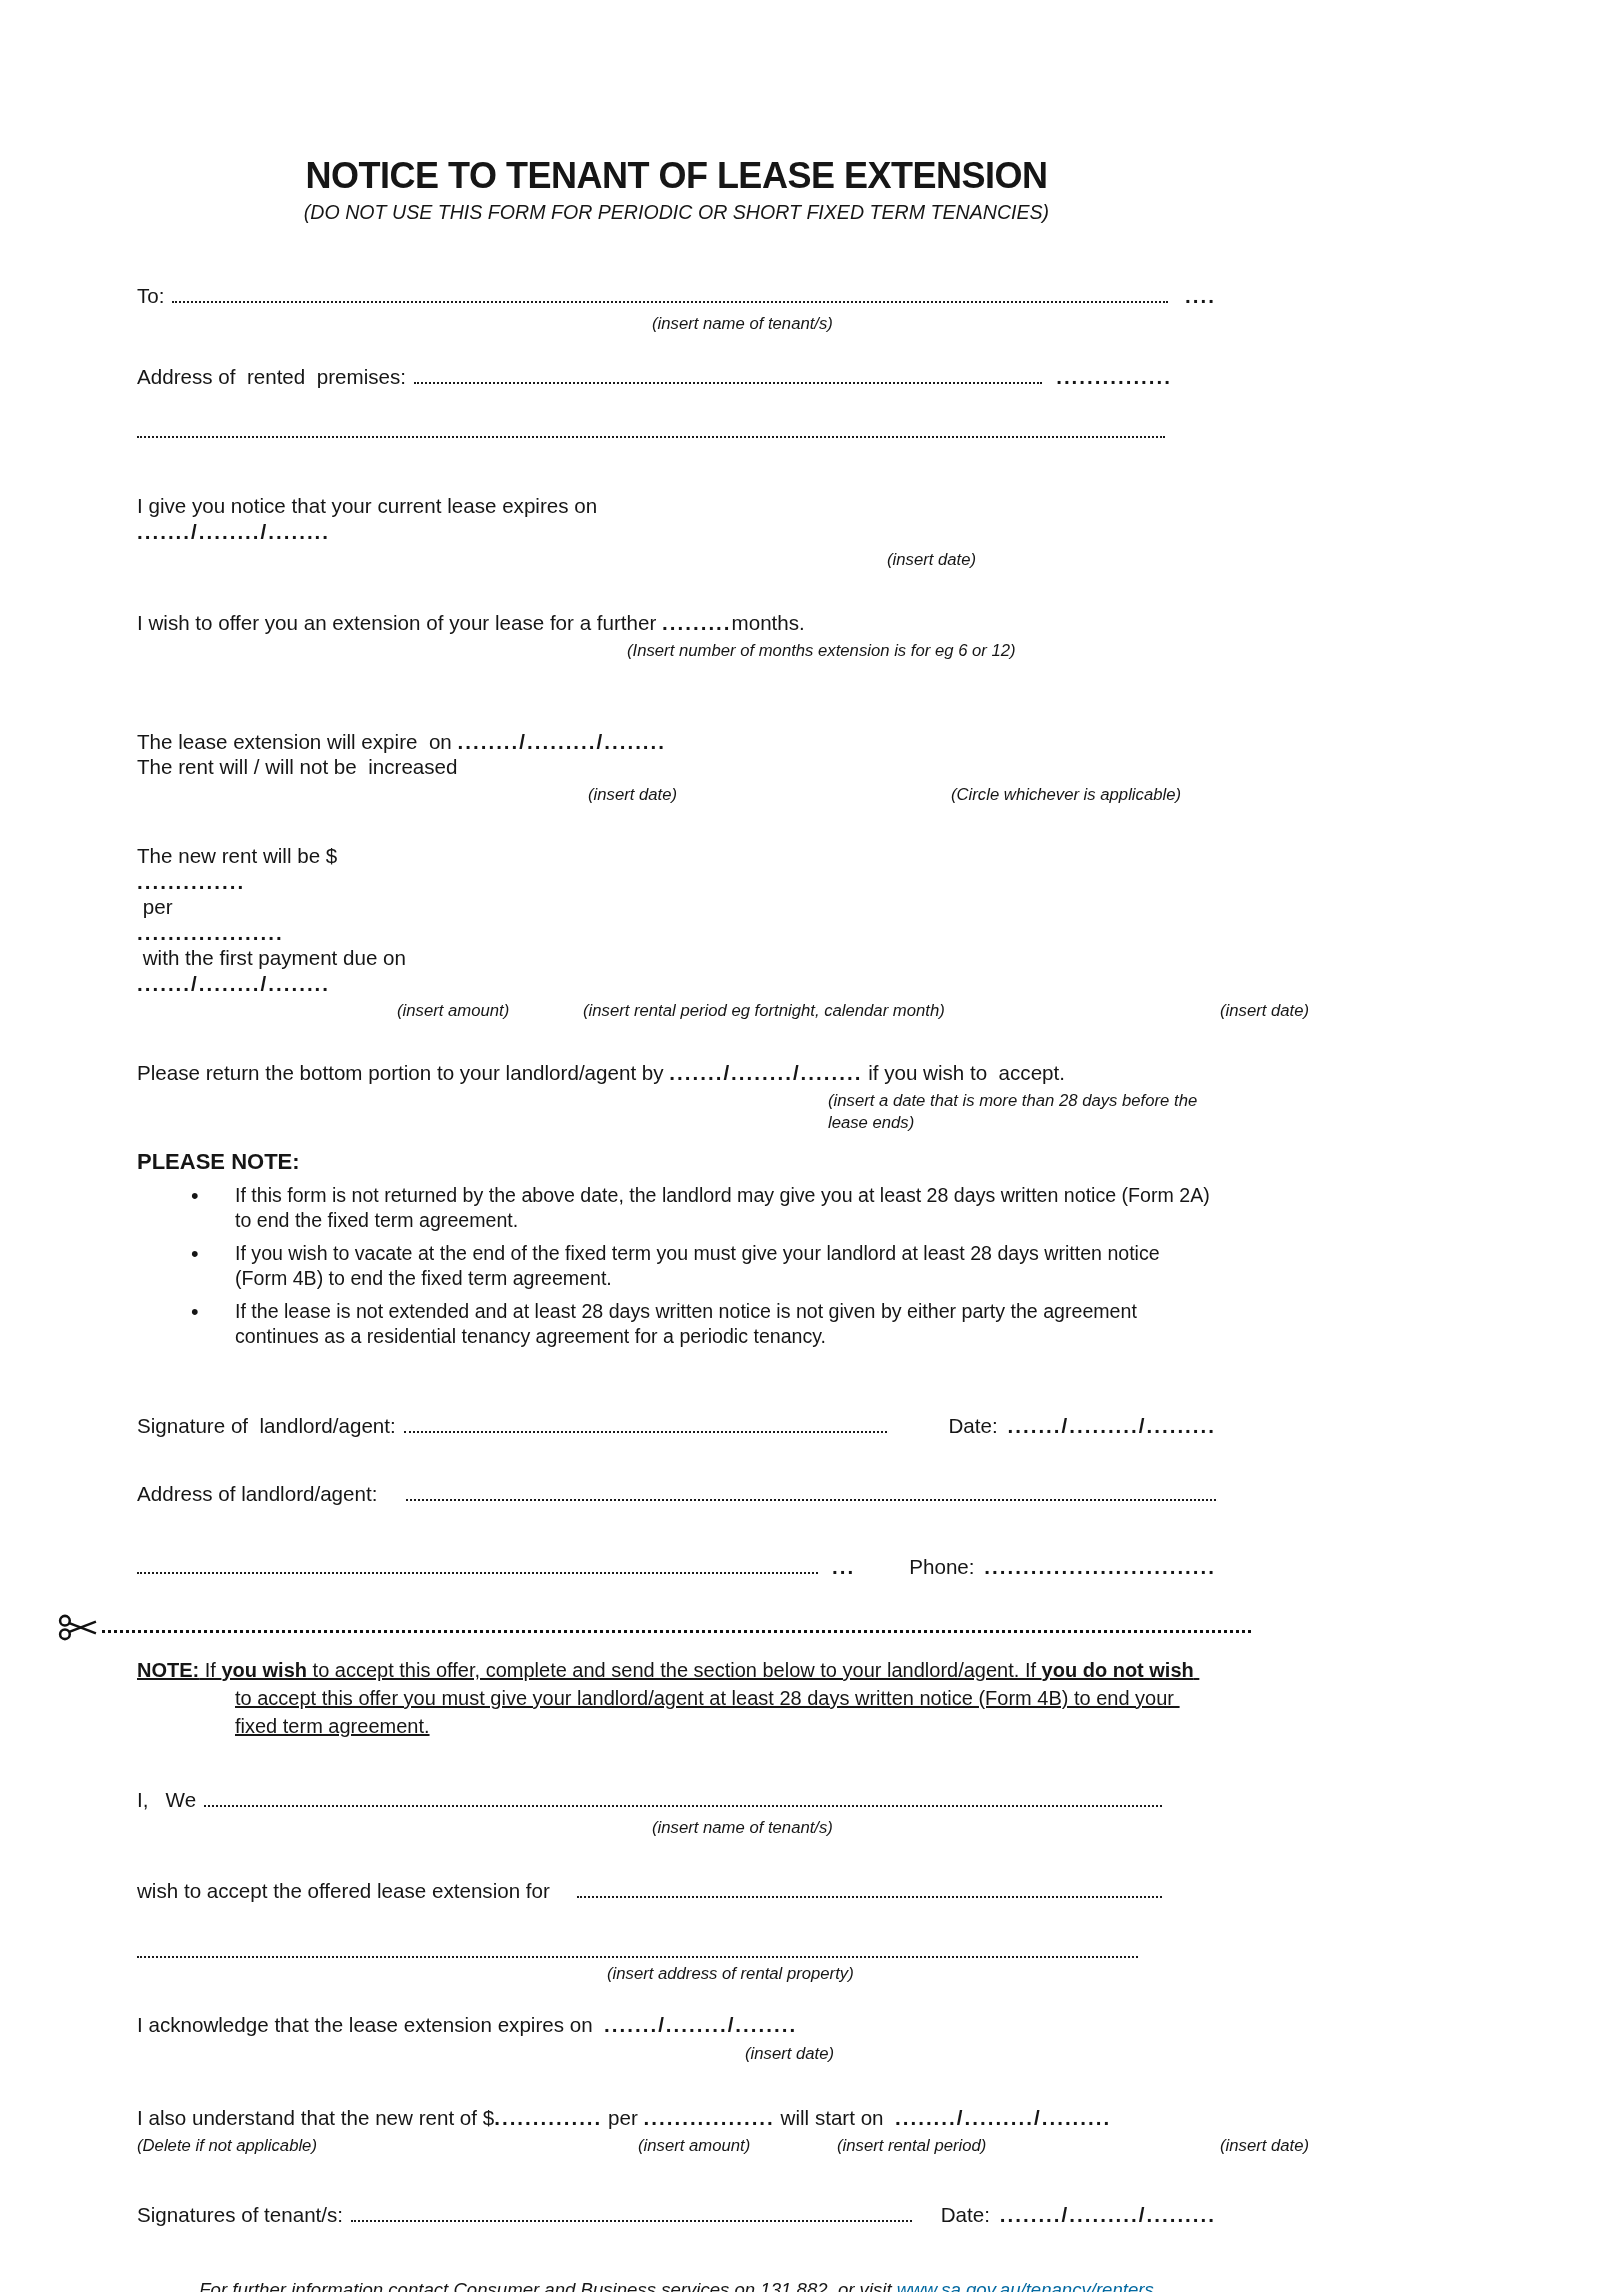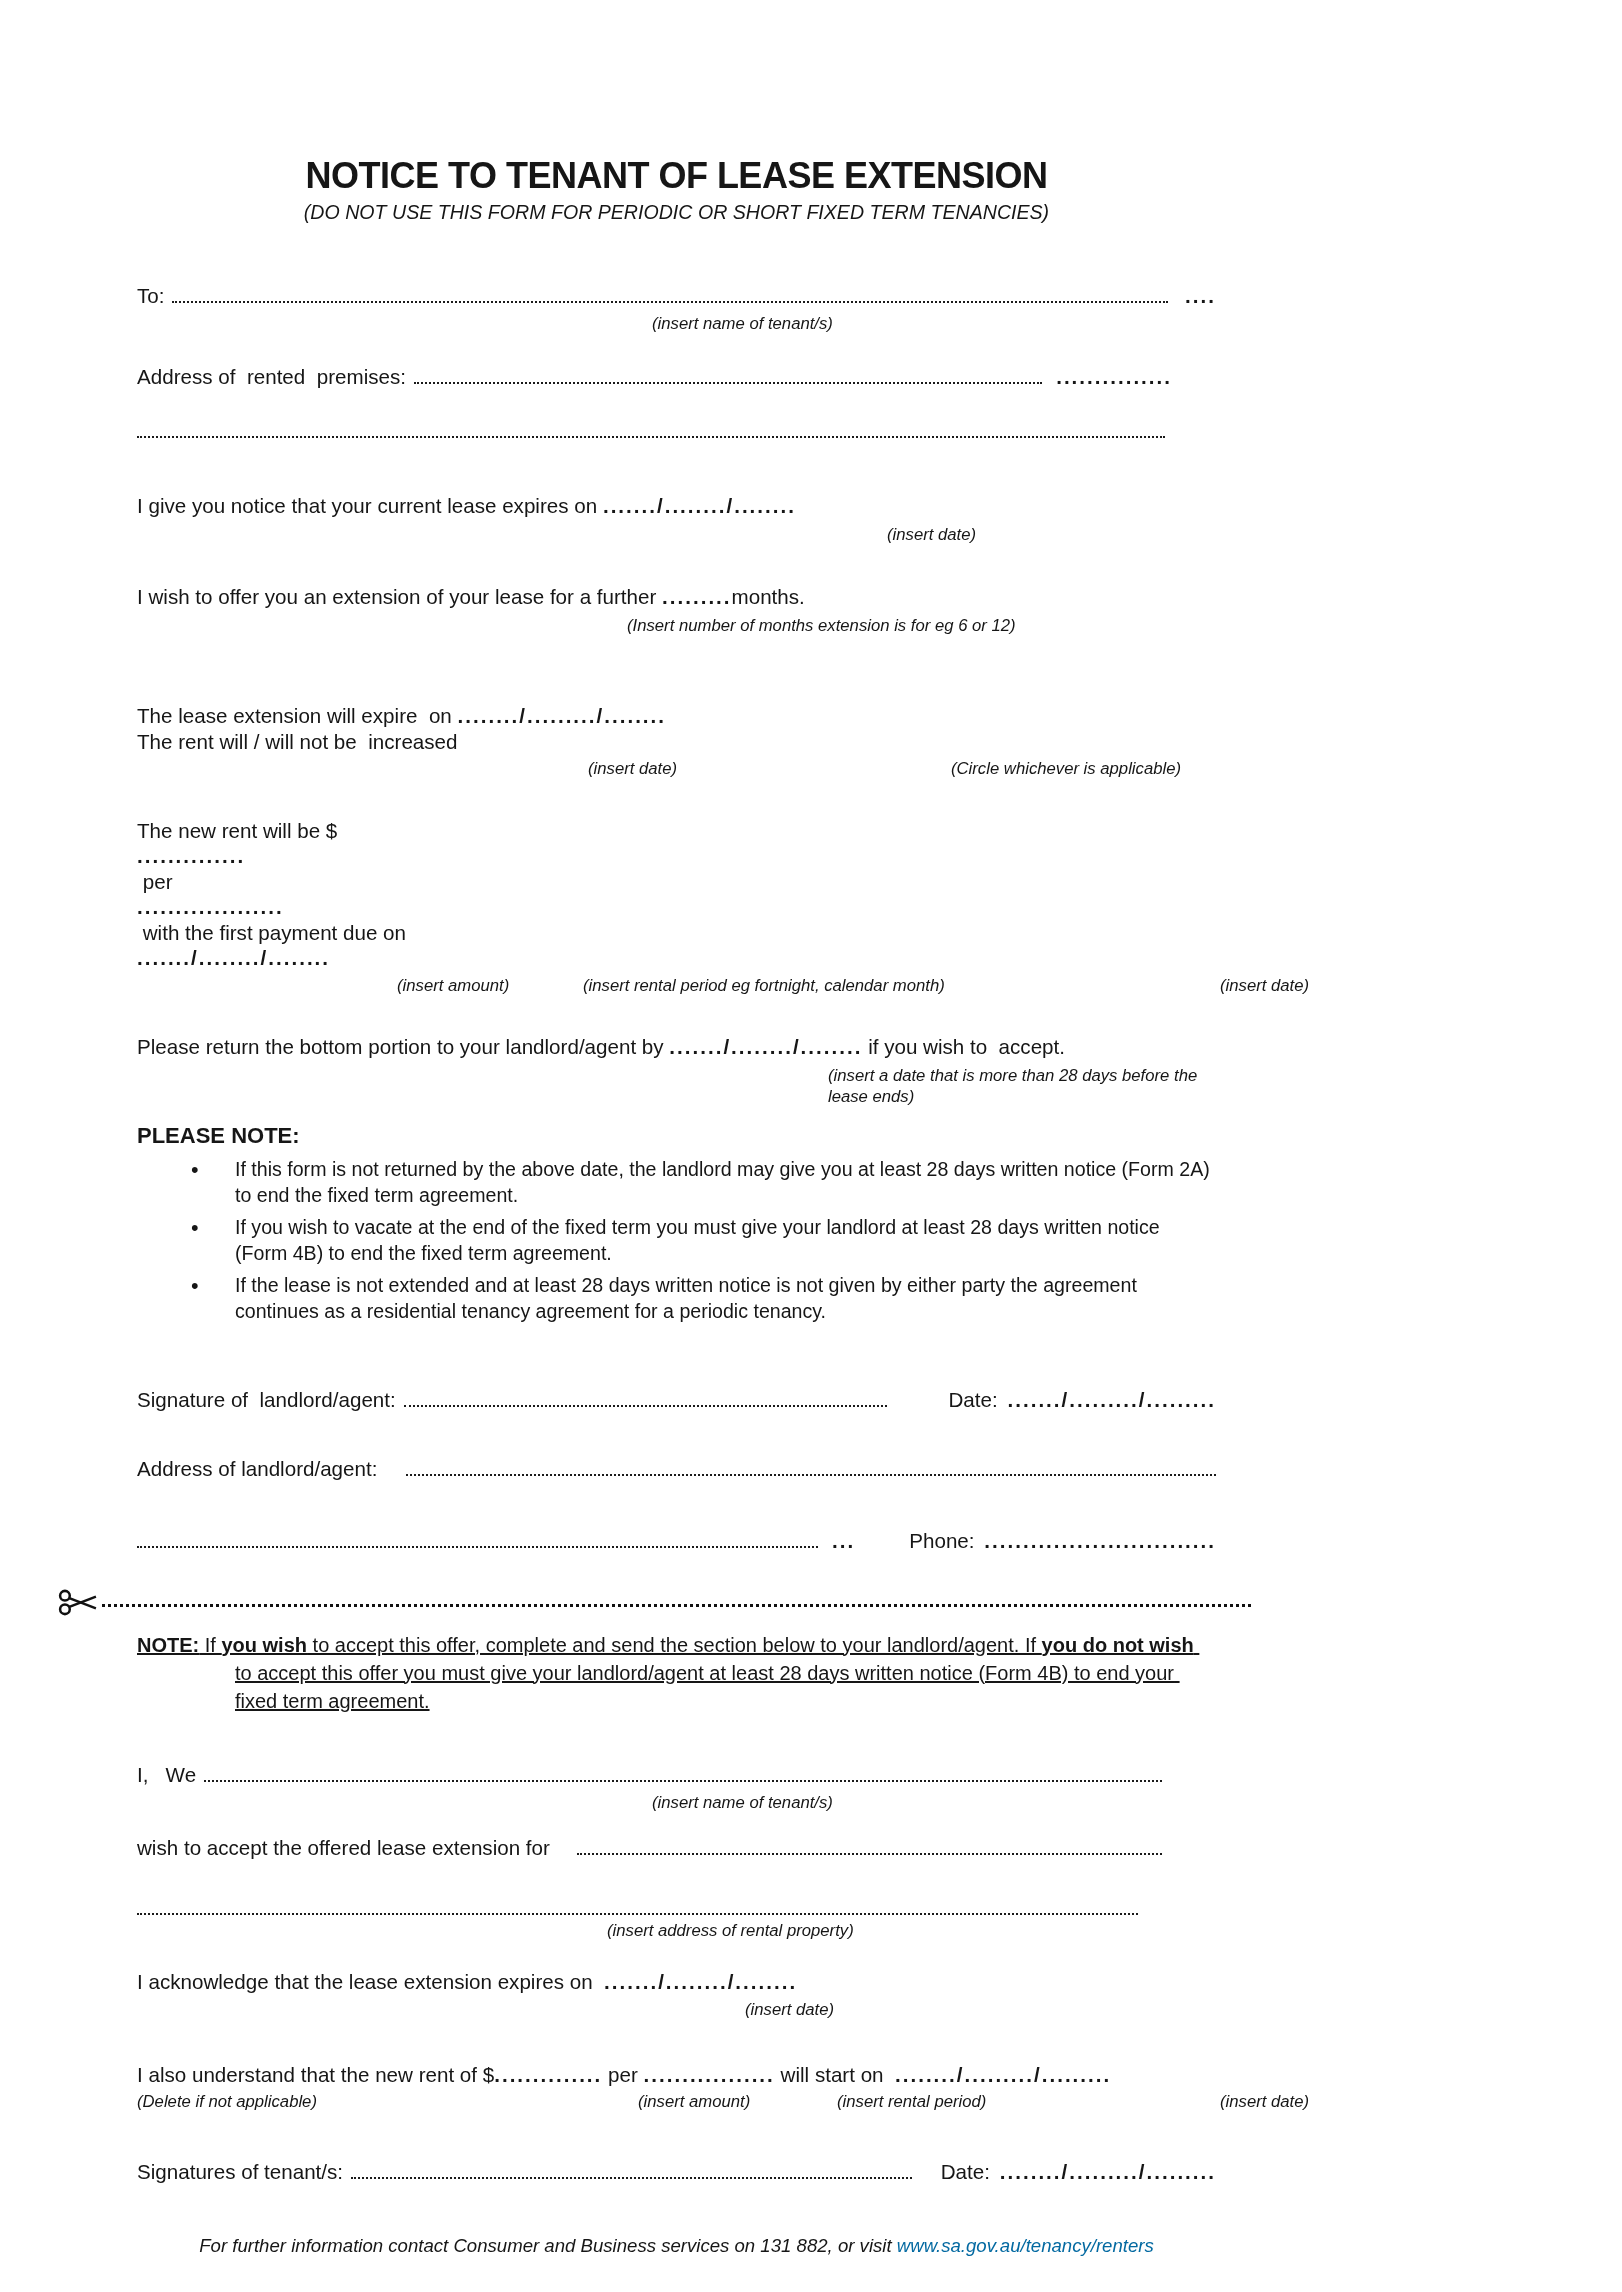--- a/index.html
+++ b/index.html
@@ -23,21 +23,21 @@
   .pl-500 { padding-left:490px; }
   .pl-705 { padding-left:691px; }
   .pl-480 { padding-left:470px; }
   .pl-620 { padding-left:608px; }
 
   .r-to { margin-top:59px; }
   .tail { margin-left:17.6px; }
   .tail2 { margin-left:13.7px; margin-right:44px; }
   .r-addr { margin-top:29px; }
   .addr-line2 { margin-top:43px; margin-right:51px; }
-  .r-lease { margin-top:55px; }
+  .r-lease { margin-top:55px;flex-direction:column; }
   .r-offer { margin-top:39px; }
   .r-ext { margin-top:67px; justify-content:space-between;flex-direction:column; }
   .rent-change { padding-right:57px; }
   .r-rent { margin-top:37px;flex-direction:column; }
   .r-return { margin-top:37px; }
   .note-heading { font-size:22px; font-weight:bold; margin-top:15.7px; }
   .bullets { margin:7.8px 0 0 0; padding:0; list-style:none; font-size:19.6px; line-height:25.5px; }
   .bullets li { position:relative; padding-left:98px; margin-bottom:6.9px; max-width:1304px; }
   .bullets li::before { content:"\2022"; position:absolute; left:54px; font-size:21.6px; }
   .r-sig { margin-top:63px; }
@@ -49,21 +49,21 @@
 
   .cutline { display:flex; align-items:center; margin:33px -35px 0 -80px; }
   .cutline .cutfill { flex:1; border-bottom:3.4px dotted #111; height:3.9px; margin-left:2px; }
   .scissors { flex:0 0 auto; display:inline-block; }
 
   .note { margin-top:9px; font-size:20px; line-height:28px; max-width:1318px; padding-left:98px; text-indent:-98px;text-decoration:underline; }
   .note b { font-weight:bold; }
 
   .r-iwe { margin-top:47px; }
   .iwe-fill { margin-right:54px; }
-  .r-wish { margin-top:21px;justify-content:center; }
+  .r-wish { margin-top:39px;justify-content:center; }
   .wish-fill { margin-left:27.4px; margin-right:54px; }
   .addr-line3 { margin-top:49px; margin-right:78px; }
   .r-ack { margin-top:27.4px; }
   .r-also { margin-top:41px; }
   .r-sig2 { margin-top:45px; }
 
   .footer { margin-top:51px; text-align:center; font-size:18.6px; font-style:italic; }
   .footer a { color:#0369a1; text-decoration:none; cursor:pointer; }
 </style>
 </head>

